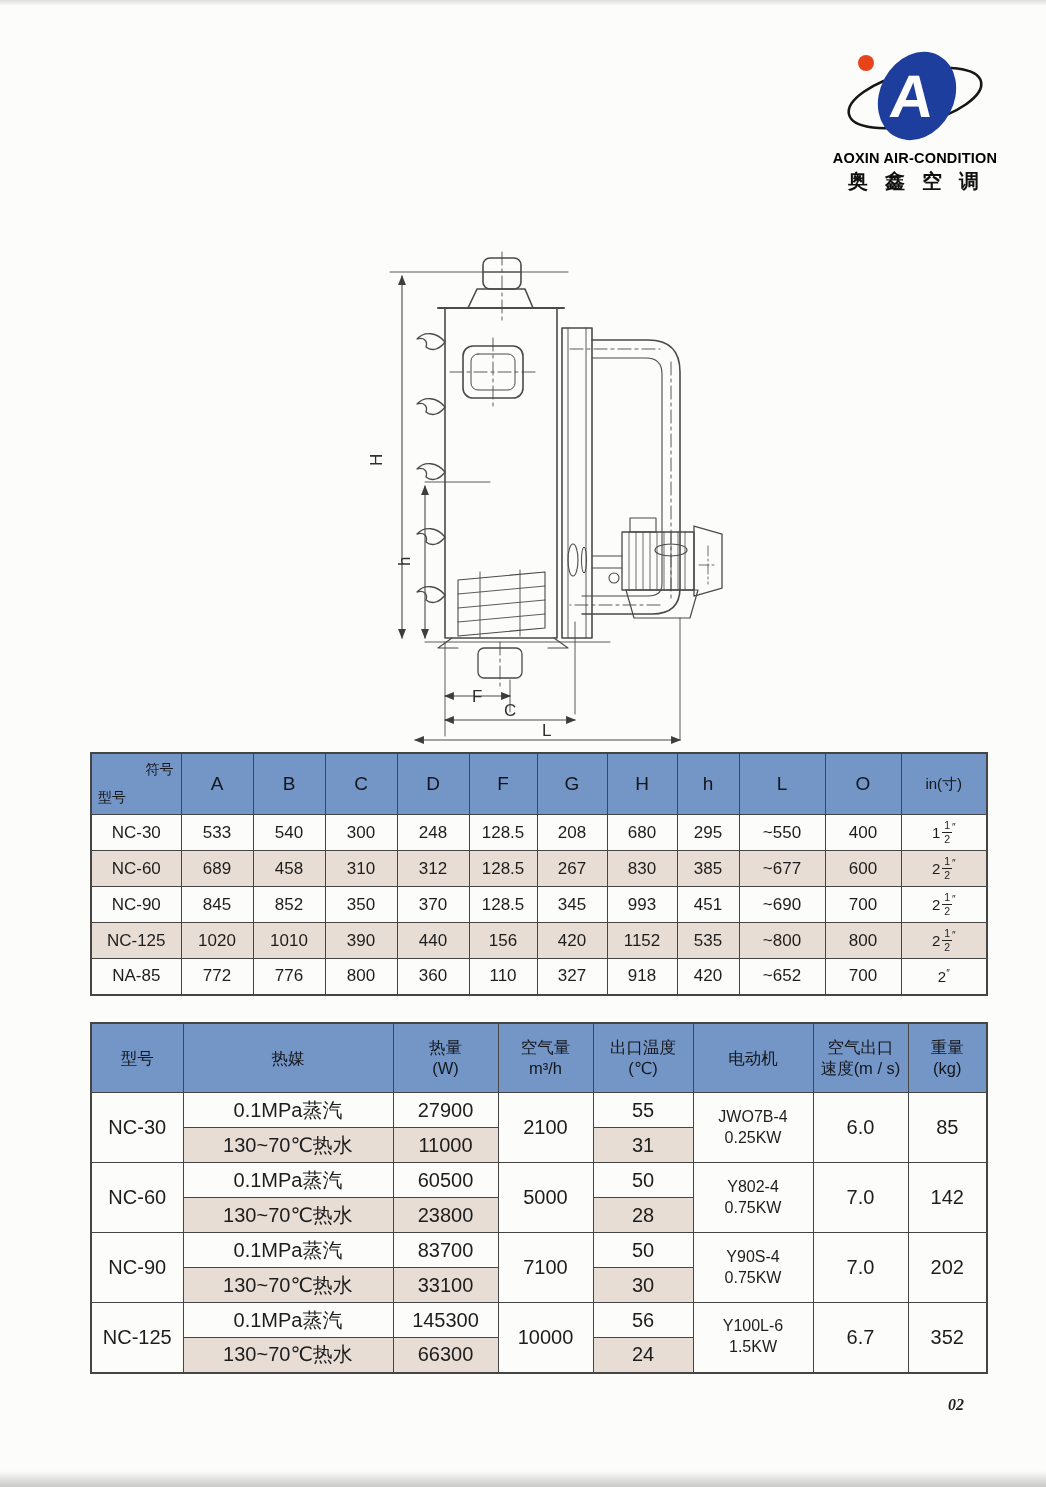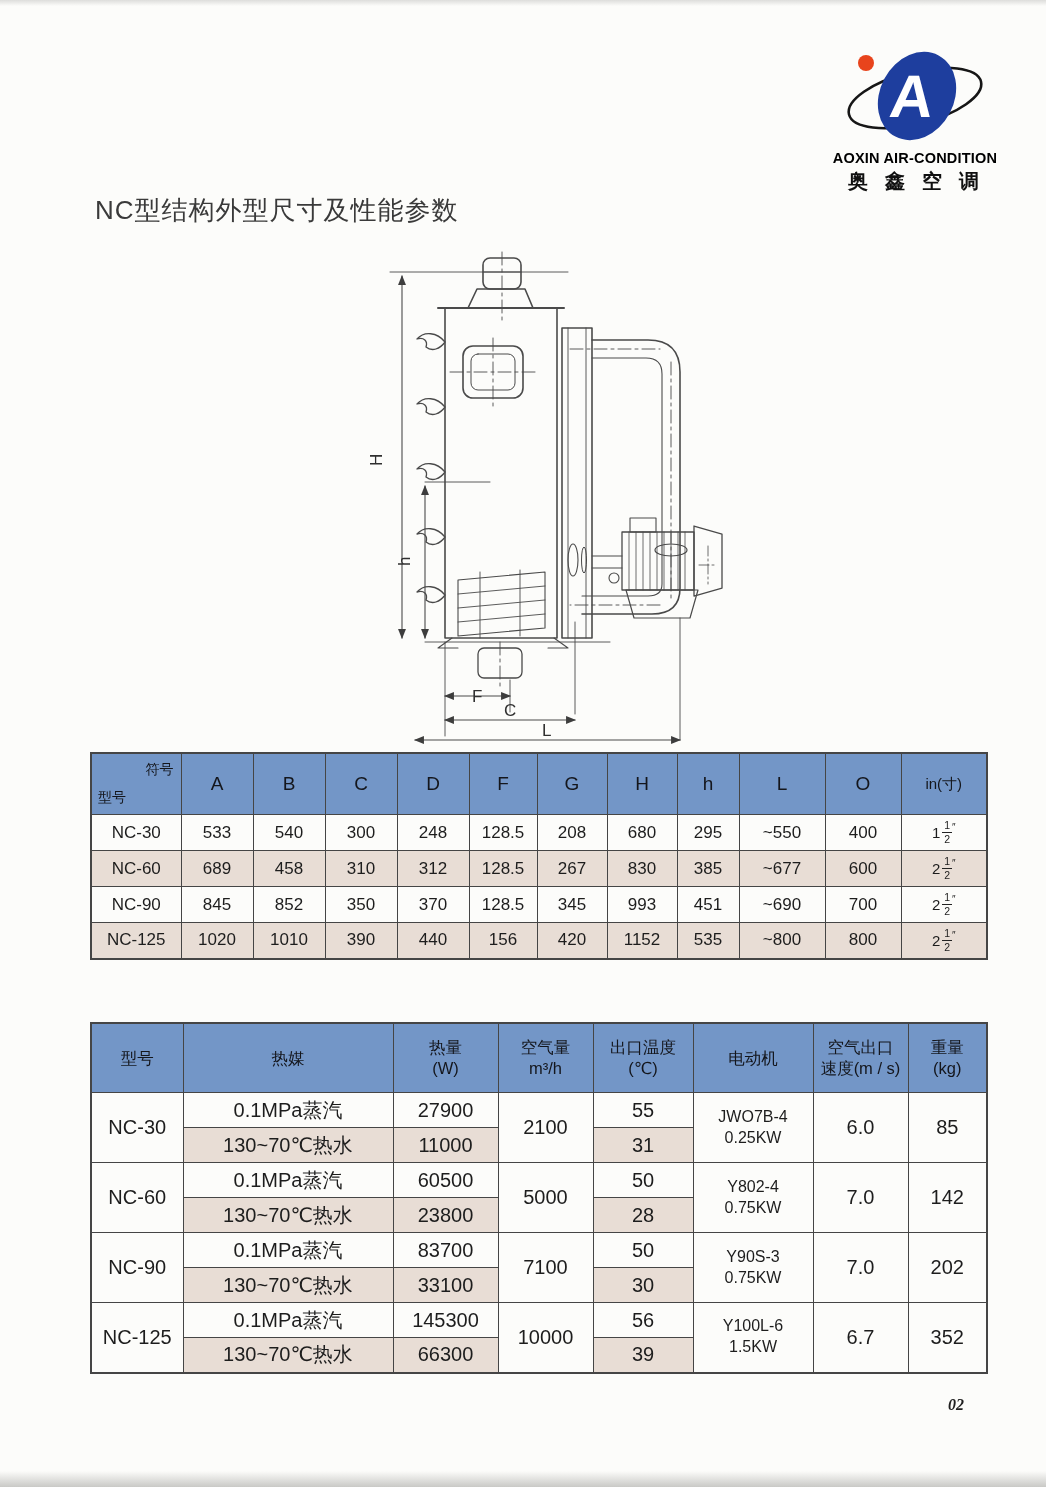--- a/index.html
+++ b/index.html
@@ -84,21 +84,20 @@
     <svg width="186" height="96" viewBox="0 0 186 96" data-name="logo-mark-icon">
       <ellipse cx="93" cy="50" rx="68" ry="26" fill="none" stroke="#161616" stroke-width="2.6" transform="rotate(-14 93 50)"></ellipse>
       <ellipse cx="95" cy="48" rx="37" ry="46" fill="#1e3e9e" transform="rotate(28 95 48)"></ellipse>
       <text x="95" y="69" text-anchor="middle" font-family="Liberation Sans, sans-serif" font-size="60" font-weight="bold" fill="#ffffff" transform="skewX(-6)">A</text>
       <circle cx="44" cy="15" r="8" fill="#e8441c"></circle>
     </svg>
     <div class="brand-en" data-name="brand-name-en">AOXIN AIR-CONDITION</div>
     <div class="brand-cn" data-name="brand-name-cn">奥鑫空调</div>
   </div>
 
-  <div class="doc-title" data-name="page-title">NC型结构外型尺寸及性能参数</div>
 
   <div class="drawing-wrap" data-name="technical-drawing">
     <svg width="400" height="497" viewBox="0 0 400 497" data-name="unit-drawing-icon">
       <defs>
         <marker id="arr" viewBox="0 0 10 8" refX="9" refY="4" markerWidth="9" markerHeight="8" orient="auto-start-reverse">
             <path d="M0 0 L10 4 L0 8 z" fill="#3d3d3d"></path>
           </marker>
       </defs>
       <g fill="none" stroke="#4a4a4a" stroke-width="1.6" stroke-linecap="round" stroke-linejoin="round">
 
@@ -300,20 +299,34 @@
             <td data-name="dim-value-cell">420</td>
             <td data-name="dim-value-cell">1152</td>
             <td data-name="dim-value-cell">535</td>
             <td data-name="dim-value-cell">~800</td>
             <td data-name="dim-value-cell">800</td>
             <td data-name="inch-value-cell"><span data-name="inch-whole" class="iw">2</span><span data-name="inch-fraction" class="vfrac">
                 <span data-name="fraction-numerator" class="fn">1</span>
                 <span data-name="fraction-denominator" class="fd">2</span>
               </span><span data-name="inch-mark" class="im">″</span></td>
           </tr>
+          <tr data-name="dim-table-row">
+            <td data-name="model-cell">NA-85</td>
+            <td data-name="dim-value-cell">772</td>
+            <td data-name="dim-value-cell">776</td>
+            <td data-name="dim-value-cell">800</td>
+            <td data-name="dim-value-cell">360</td>
+            <td data-name="dim-value-cell">110</td>
+            <td data-name="dim-value-cell">327</td>
+            <td data-name="dim-value-cell">918</td>
+            <td data-name="dim-value-cell">420</td>
+            <td data-name="dim-value-cell">~652</td>
+            <td data-name="dim-value-cell">700</td>
+            <td data-name="inch-value-cell"><span data-name="inch-whole" class="iw">2</span><span data-name="inch-mark" class="im">″</span></td>
+          </tr>
         </tbody>
     </table>
   </div>
 
   <div class="tbl-wrap" id="perf-table-wrap" data-name="performance-table">
     <table class="doc-table" id="perf-table">
       <colgroup>
         <col style="width:92px">
           <col style="width:210px">
           <col style="width:105px">
@@ -393,21 +406,21 @@
             <td data-name="heat-cell" class="shade">23800</td>
             <td data-name="temp-cell" class="shade">28</td>
           </tr>
           <tr data-name="perf-table-row">
             <td data-name="model-cell" rowspan="2">NC-90</td>
             <td data-name="medium-cell">0.1MPa蒸汽</td>
             <td data-name="heat-cell">83700</td>
             <td data-name="air-volume-cell" rowspan="2">7100</td>
             <td data-name="temp-cell">50</td>
             <td data-name="motor-cell" rowspan="2">
-              <div data-name="motor-model">Y90S-3</div>
+              <div data-name="motor-model">Y90S-4</div>
               <div data-name="motor-power">0.75KW</div>
             </td>
             <td data-name="speed-cell" rowspan="2">7.0</td>
             <td data-name="weight-cell" rowspan="2">202</td>
           </tr>
           <tr data-name="perf-table-row">
             <td data-name="medium-cell" class="shade">130~70℃热水</td>
             <td data-name="heat-cell" class="shade">33100</td>
             <td data-name="temp-cell" class="shade">30</td>
           </tr>
@@ -420,21 +433,21 @@
             <td data-name="motor-cell" rowspan="2">
               <div data-name="motor-model">Y100L-6</div>
               <div data-name="motor-power">1.5KW</div>
             </td>
             <td data-name="speed-cell" rowspan="2">6.7</td>
             <td data-name="weight-cell" rowspan="2">352</td>
           </tr>
           <tr data-name="perf-table-row">
             <td data-name="medium-cell" class="shade">130~70℃热水</td>
             <td data-name="heat-cell" class="shade">66300</td>
-            <td data-name="temp-cell" class="shade">39</td>
+            <td data-name="temp-cell" class="shade">24</td>
           </tr>
         </tbody>
     </table>
   </div>
 
   <div class="page-number" data-name="page-number">02</div>
 
   <div class="scan-edge-bottom" data-name="scan-edge"></div>
 </div>
 

